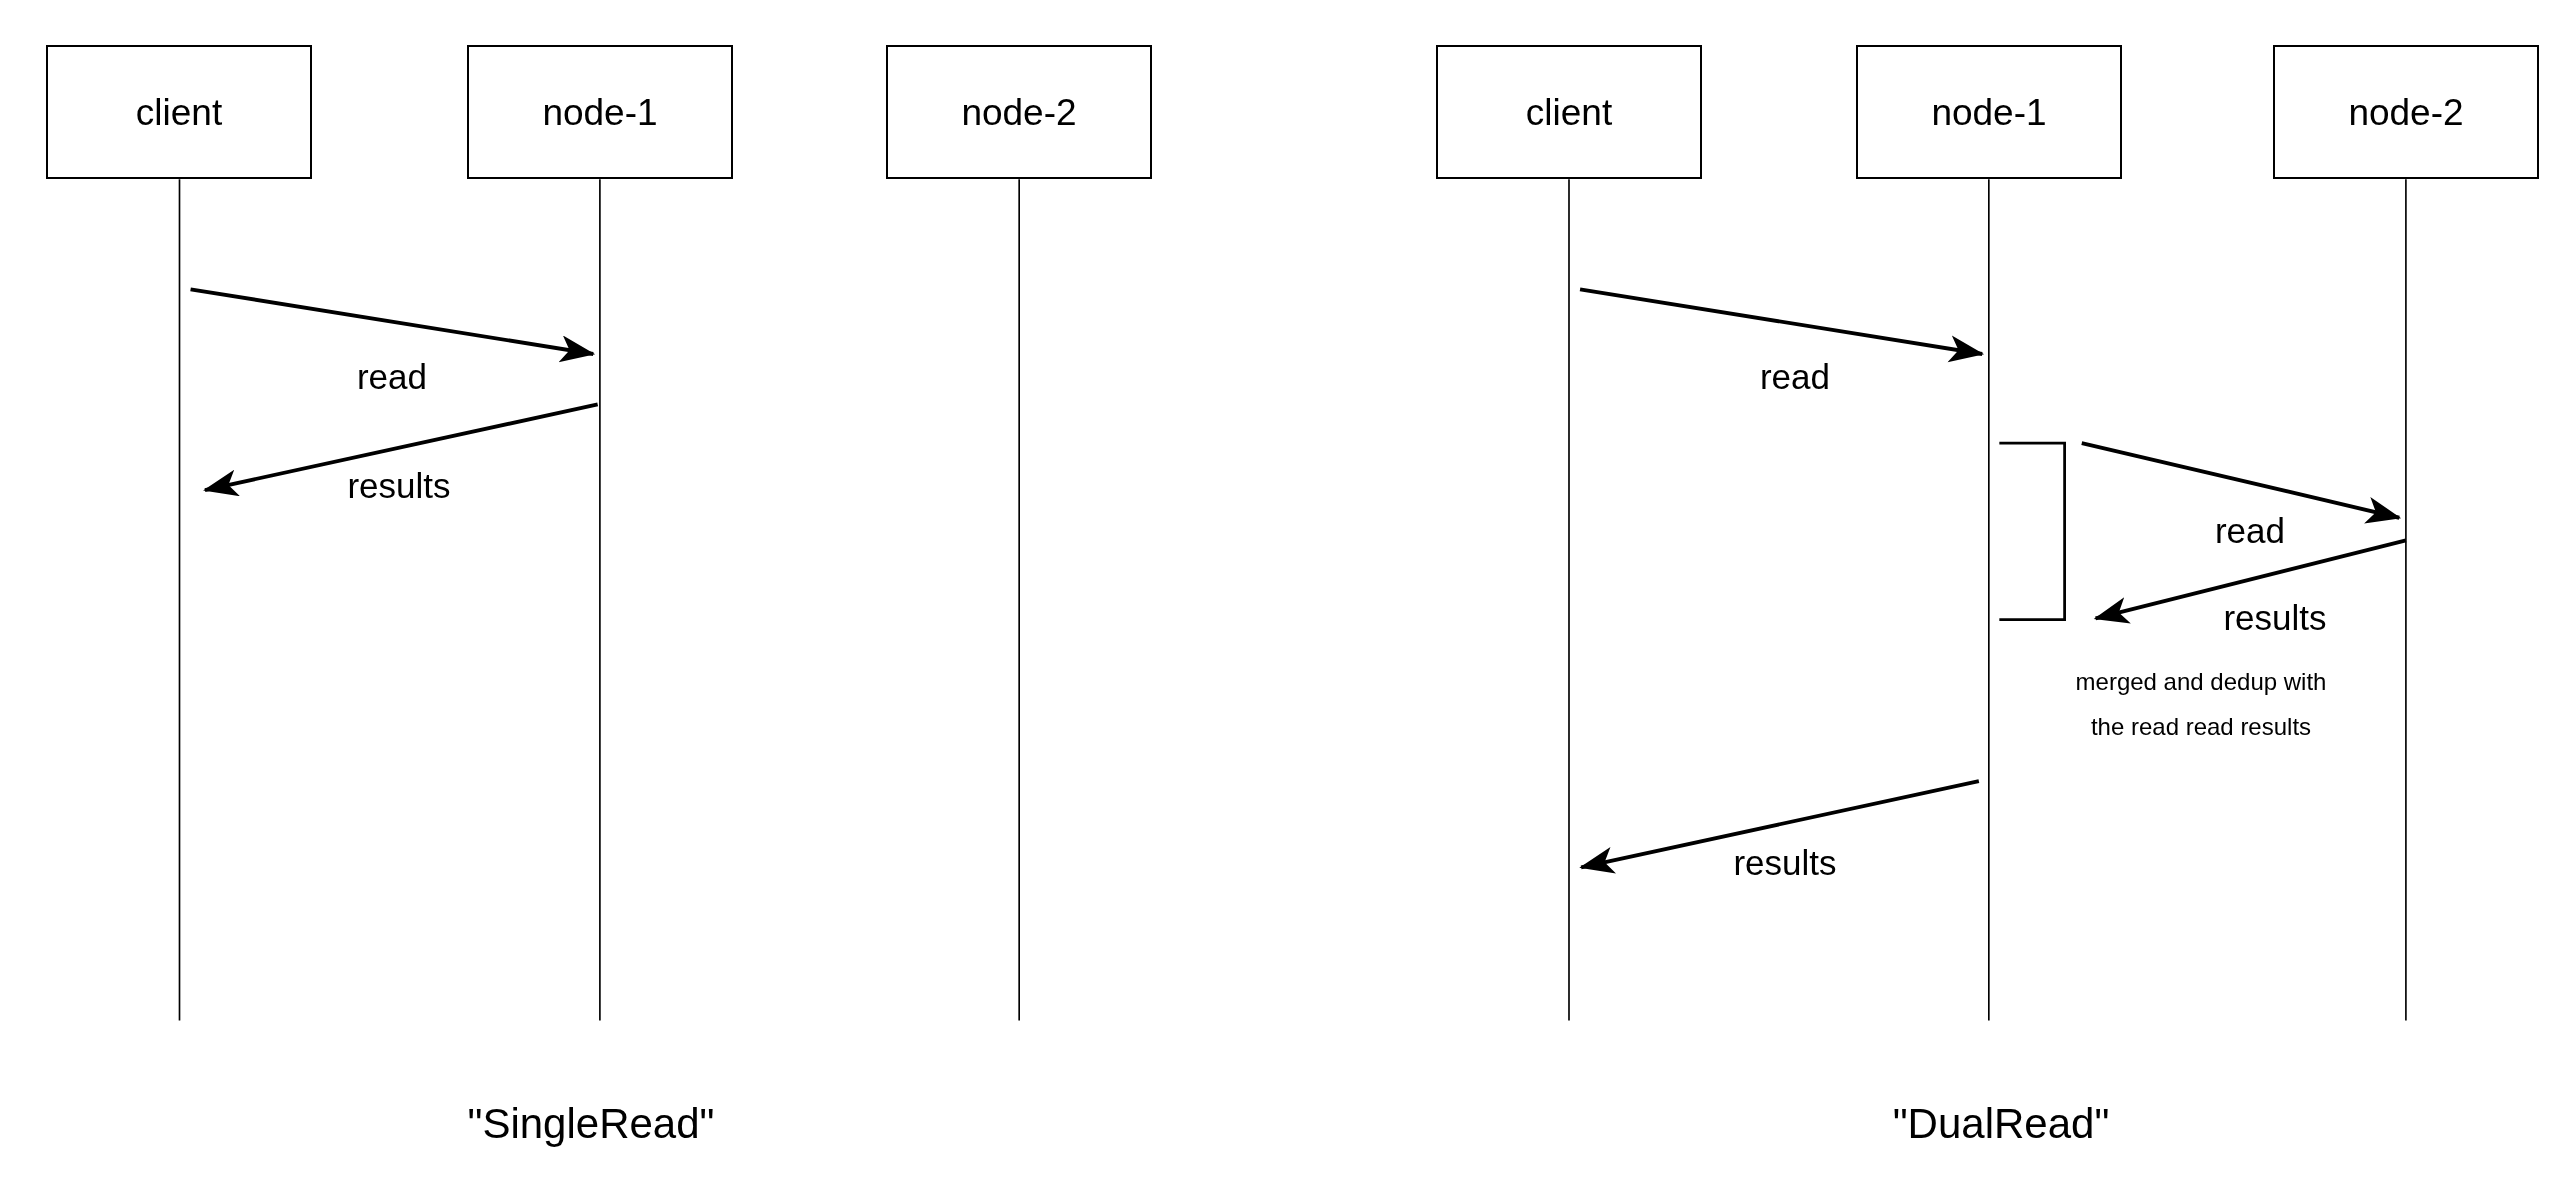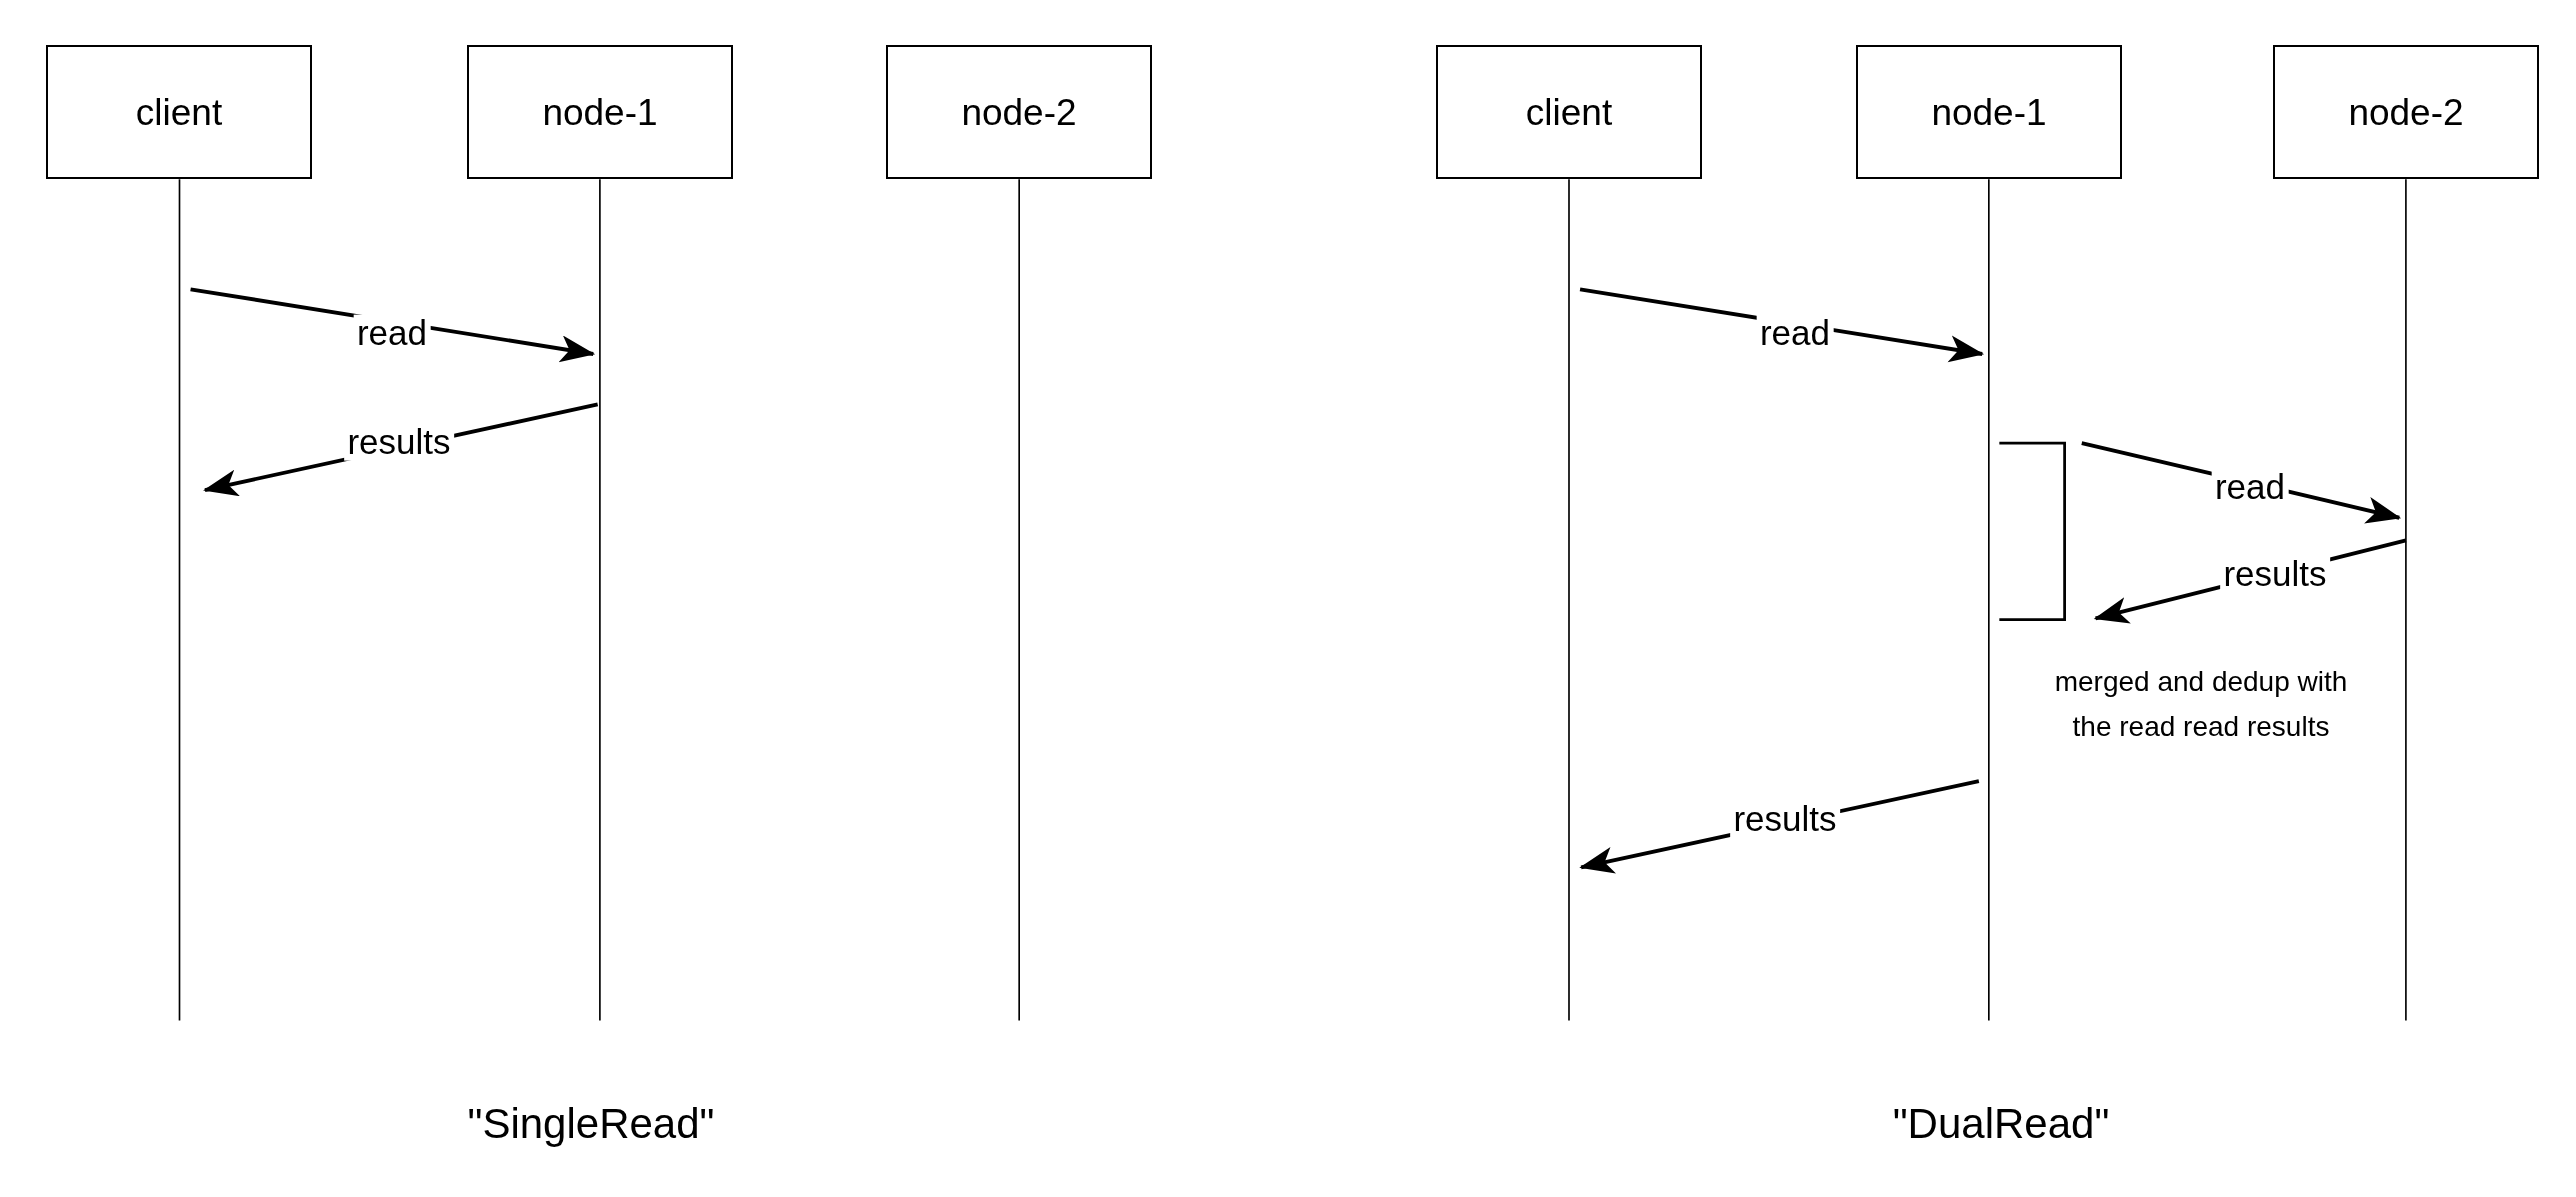--- a/index.html
+++ b/index.html
@@ -39,25 +39,26 @@
     white-space: nowrap;
   }
   .msg-label {
     position: absolute;
     transform: translate(-50%, -50%);
     background: #ffffff;
     font-size: 35px;
     line-height: 1.05;
     padding: 0 3.3px;
     white-space: nowrap;
+    margin-top: 44px;
   }
   .note {
     position: absolute;
     transform: translate(-50%, -50%);
-    font-size: 28px;
+    font-size: 24px;
     line-height: 45px;
     text-align: center;
     white-space: nowrap;
   }
   .caption {
     position: absolute;
     transform: translate(-50%, -50%);
     font-size: 42px;
     white-space: nowrap;
   }

